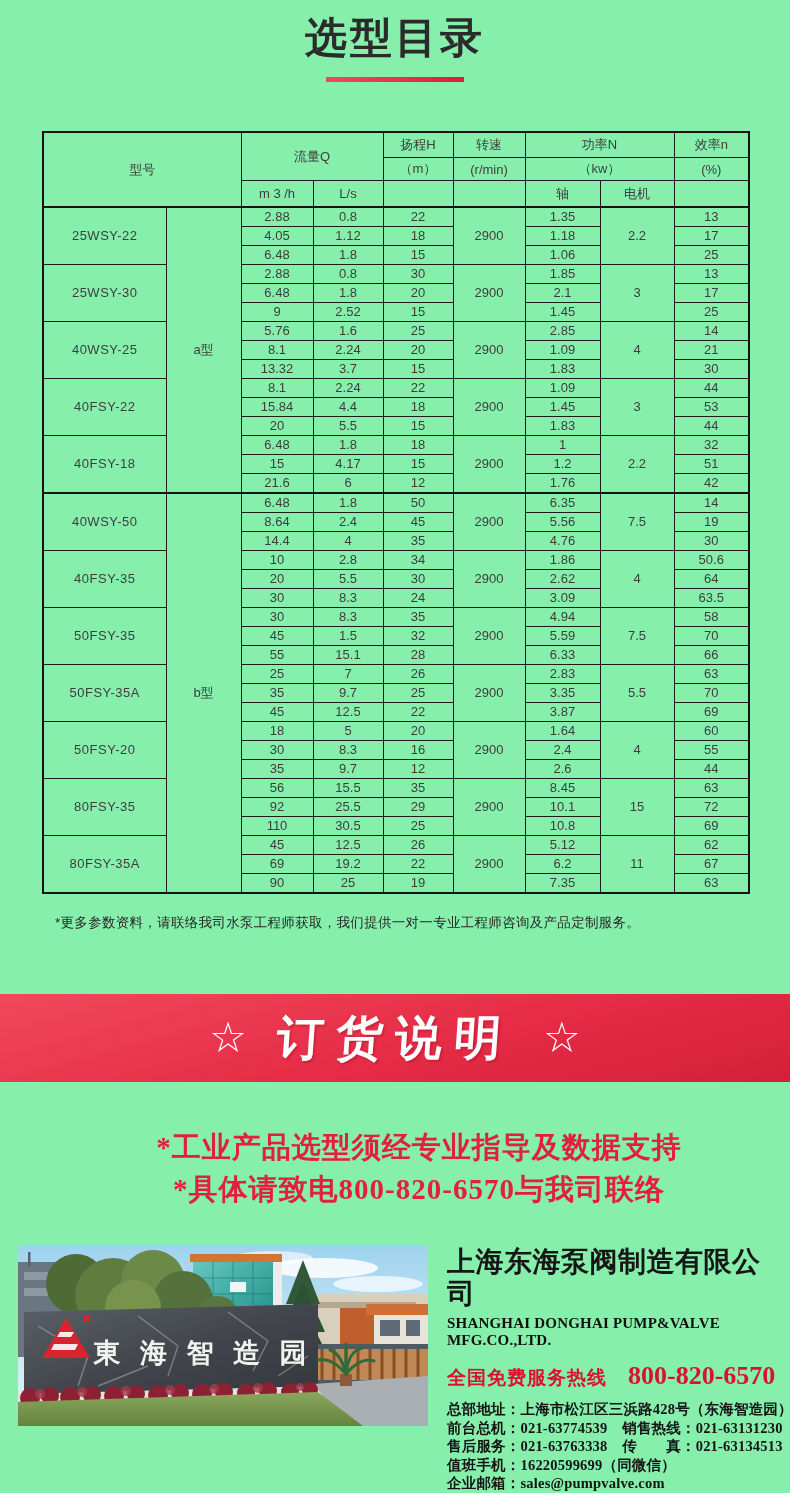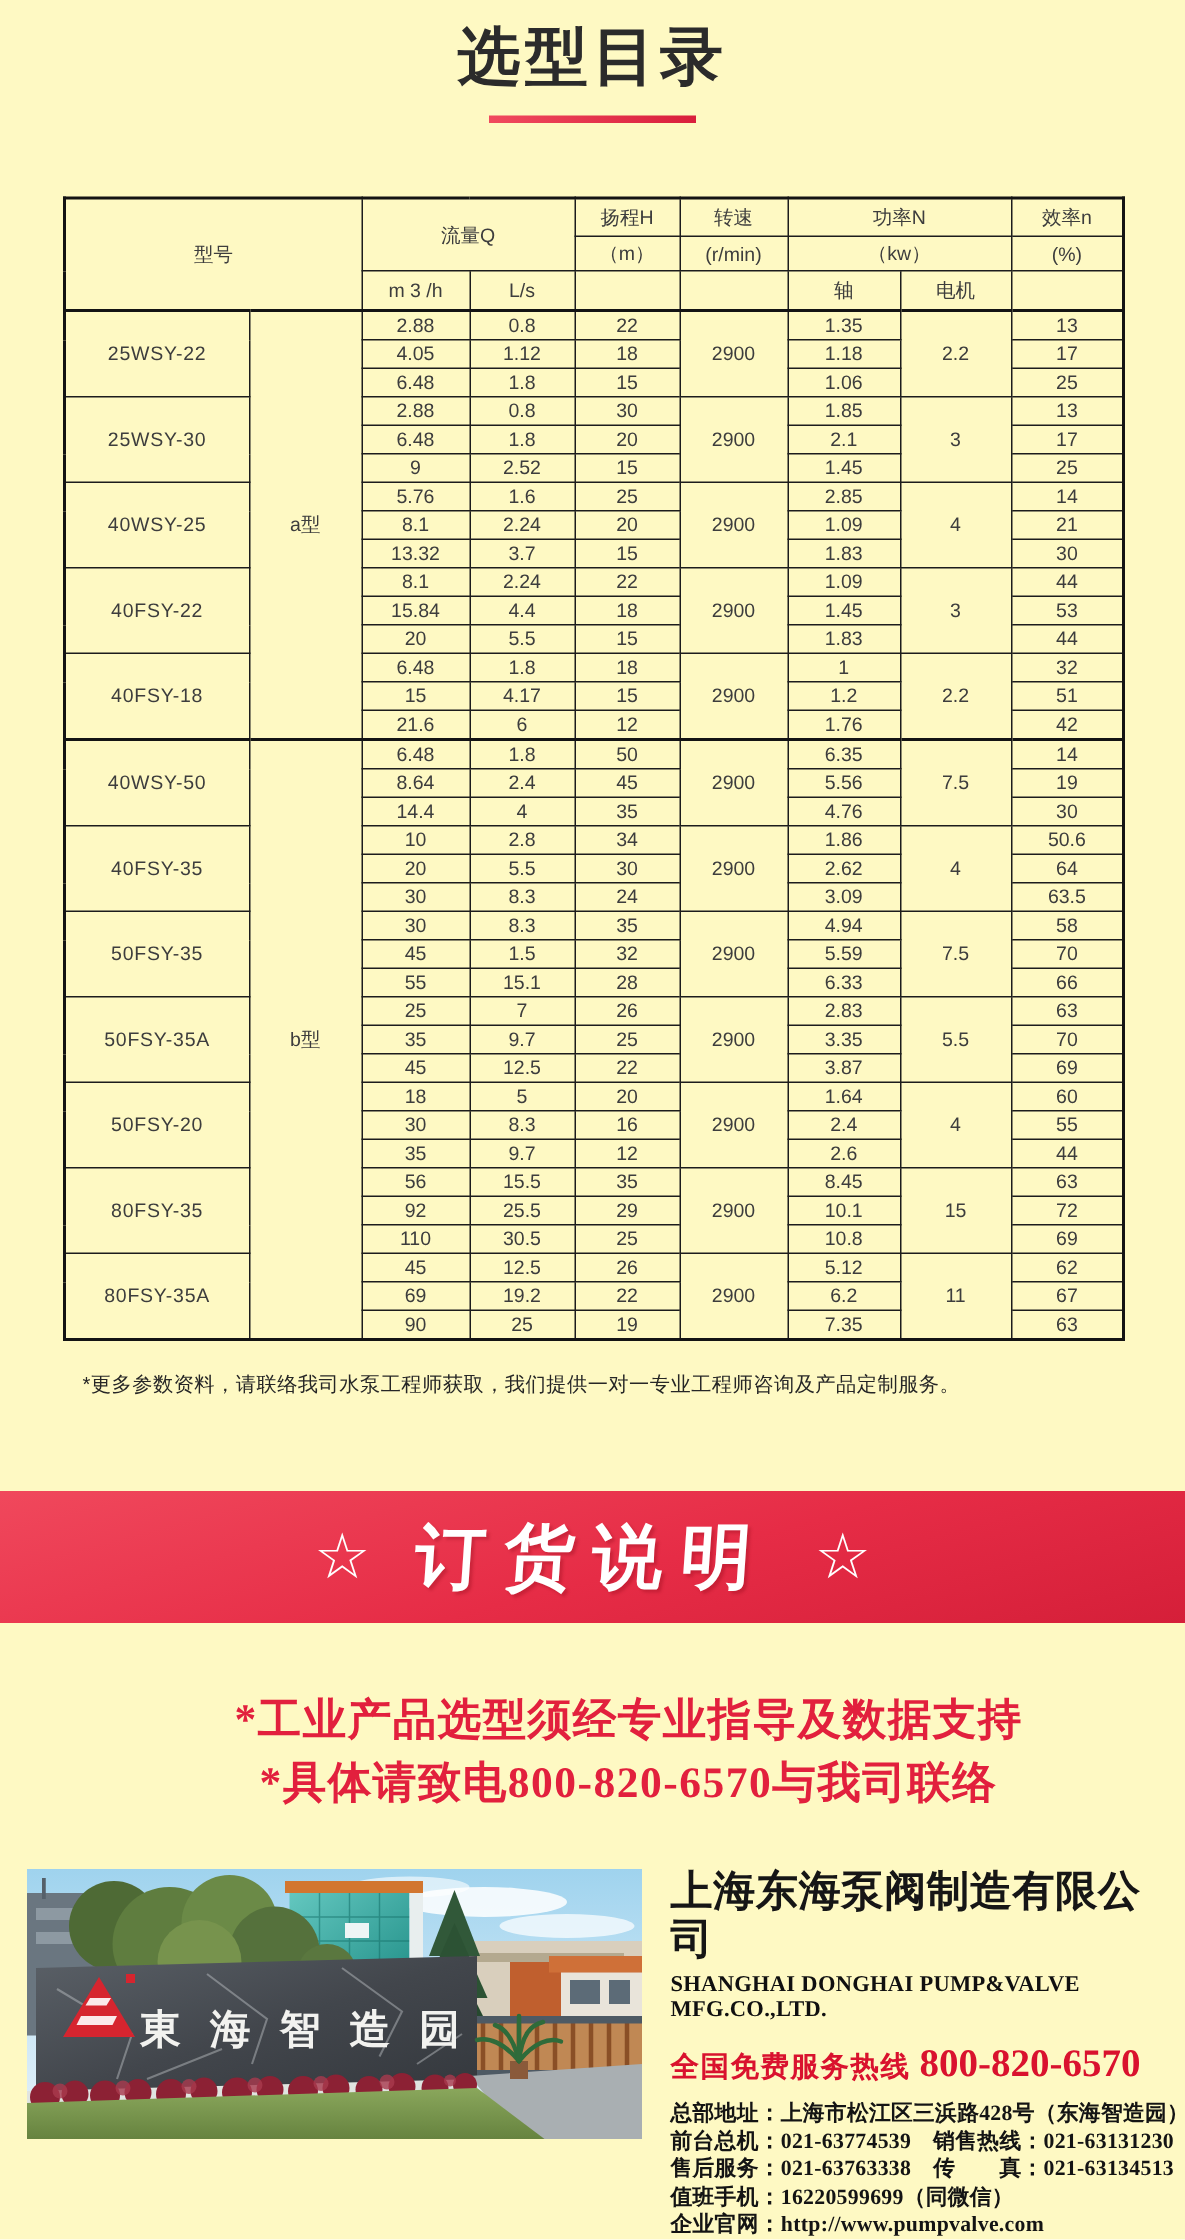--- a/index.html
+++ b/index.html
@@ -1,16 +1,16 @@
 <!DOCTYPE html>
 <html><head>
 <meta charset="utf-8">
 <style>
   html,body{margin:0;padding:0;background:#fff;}
-  .page{position:relative;width:790px;height:1493px;background:#fef9c3;overflow:hidden;
+  .page{position:relative;width:790px;height:1493px;background:#86efac;overflow:hidden;
         font-family:"Liberation Sans","DejaVu Sans",sans-serif;}
 
   
   .page-title{margin:14px 0 0;text-align:center;font-size:42px;line-height:48px;
               font-weight:bold;color:#2b2b2b;letter-spacing:3px;}
   .title-underline{width:138px;height:5px;margin:15px auto 0;
                    background:linear-gradient(90deg,#f04a5e,#d91f3c);}
 
   
   table.spec{border-collapse:collapse;table-layout:fixed;width:706px;
@@ -41,21 +41,21 @@
              font-family:"Liberation Serif","DejaVu Serif",serif;font-weight:700;margin-left:48px;}
   .red-notes div{font-size:29px;line-height:42px;letter-spacing:1px;}
 
   
   .footer{margin:36px 0 0 18px;display:flex;align-items:flex-start;}
   .photo{width:410px;height:204px;flex:0 0 auto;overflow:hidden;}
   .company-info{margin-left:19px;padding-top:2px;width:330px;}
   .cn-name{font-size:28px;font-weight:900;color:#161616;line-height:32px;letter-spacing:.5px;font-family:Liberation Mono, monospace;}
   .en-name{margin-top:3px;font-size:15px;font-weight:700;color:#101010;letter-spacing:.2px;
            font-family:"Liberation Serif","DejaVu Serif",serif;}
-  .hotline{margin-top:12px;color:#d9122e;font-weight:900;display:flex;align-items:baseline;gap:6px;}
+  .hotline{margin-top:12px;color:#d9122e;font-weight:900;display:flex;align-items:baseline;gap:21px;}
   .hotline .hotline-label{font-size:19px;letter-spacing:1px;}
   .hotline .hotline-number{font-size:26px;font-family:"Liberation Serif","DejaVu Serif",serif;}
   .info-lines{margin-top:9px;}
   .info-lines div{font-size:14.5px;line-height:18.5px;color:#141414;font-weight:700;
                   font-family:Liberation Serif, serif;letter-spacing:.2px;
                   white-space:nowrap;}
 </style>
 </head>
 <body>
 
@@ -558,19 +558,18 @@
       <div class="en-name">SHANGHAI DONGHAI PUMP&amp;VALVE MFG.CO.,LTD.</div>
       <div class="hotline">
         <span class="hotline-label">全国免费服务热线</span>
         <span class="hotline-number">800-820-6570</span>
       </div>
       <div class="info-lines">
         <div>总部地址：上海市松江区三浜路428号（东海智造园）</div>
         <div>前台总机：021-63774539　销售热线：021-63131230</div>
         <div>售后服务：021-63763338　传　　真：021-63134513</div>
         <div>值班手机：16220599699（同微信）</div>
-        <div>企业官网：http://www.pumpvalve.com</div>
         <div>企业邮箱：sales@pumpvalve.com</div>
       </div>
     </div>
   </div>
 
 </div>
 
 </body></html>

